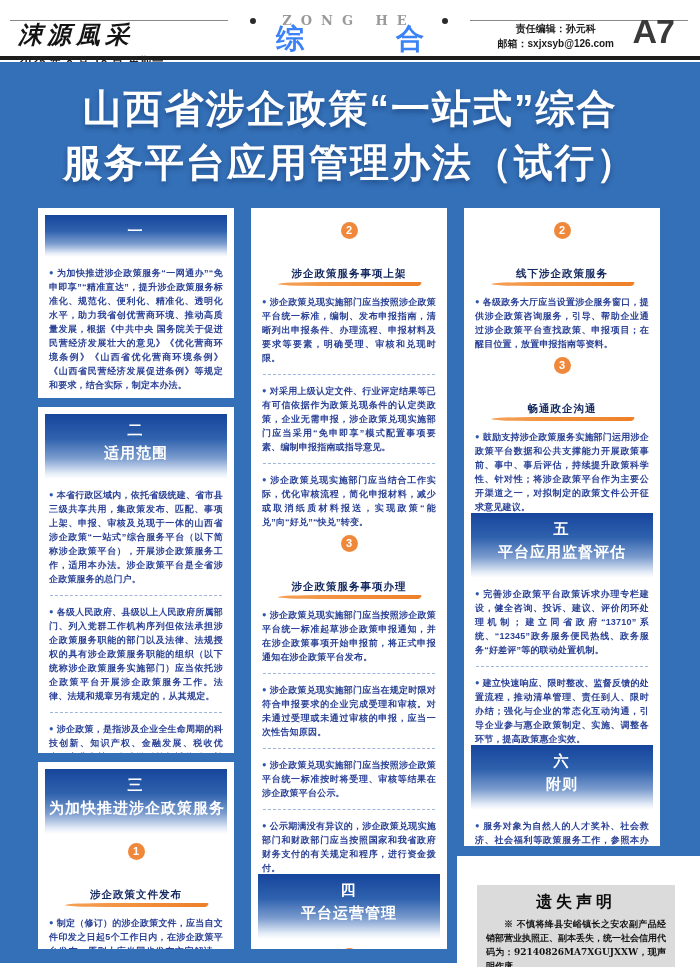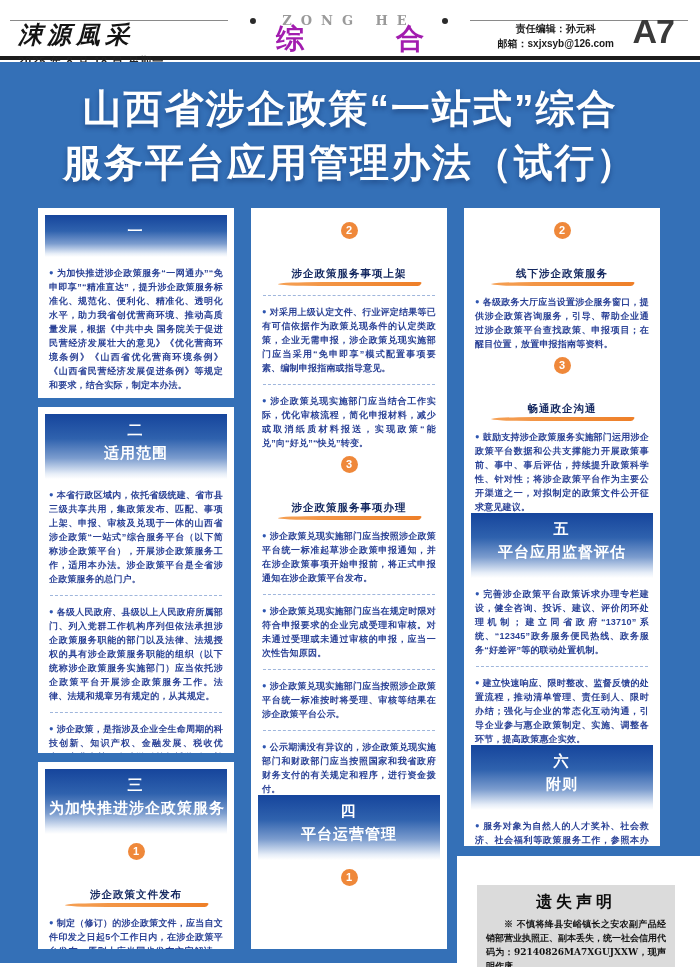--- a/index.html
+++ b/index.html
@@ -10,21 +10,21 @@
     font-family:"Liberation Sans", sans-serif;
     overflow:hidden;
   }
 
   
   .page-header{ position:absolute; top:0; left:0; width:700px; height:60px; background:#fff; border-bottom:4px solid #1c1c1c; }
   .kicker{ position:absolute; top:13px; left:10px; right:12px; display:flex; align-items:center; gap:22px; }
   .kicker .rule{ flex:1; height:1.5px; background:#8a8a8a; }
   .kicker .dot{ width:6px; height:6px; border-radius:50%; background:#2a2a2a; }
   .kicker .pinyin{ font-family:"DejaVu Serif", serif; color:#9a9a9a; font-size:13px; letter-spacing:9px; font-weight:600; padding:0 4px; white-space:nowrap; }
-  .section-name{ position:absolute; top:20px; left:0; right:0; text-align:center; font-size:28px; font-weight:900; color:#a21caf; letter-spacing:42px; padding-left:42px; white-space:nowrap; }
+  .section-name{ position:absolute; top:20px; left:0; right:0; text-align:center; font-size:28px; font-weight:900; color:#3b82f6; letter-spacing:42px; padding-left:42px; white-space:nowrap; }
   .masthead{ position:absolute; left:18px; top:19px; }
   .masthead-name{ font-family:"DejaVu Serif", serif; font-style:italic; font-weight:900; font-size:24px; color:#141414; letter-spacing:5px; white-space:nowrap; }
   .masthead-date{ margin-top:3px; font-size:11px; font-weight:bold; color:#222; letter-spacing:1px; white-space:nowrap; }
   .editor-box{ position:absolute; right:86px; top:21px; text-align:center; font-size:10px; font-weight:bold; color:#1a1a1a; line-height:15px; white-space:nowrap; }
   .page-no{ position:absolute; right:26px; top:12px; font-size:34px; font-weight:900; color:#3a3a3a; letter-spacing:-1px;text-align:right; }
 
   
   .panel{ position:absolute; top:62px; left:0; width:700px; height:901px; background:#3470b7; }
   .headline{ position:absolute; top:20px; left:0; right:0; text-align:center; color:#fff; font-weight:900; font-size:39px; line-height:54px; letter-spacing:2px; text-shadow:0 3px 5px rgba(8,30,80,.4); white-space:nowrap; }
 
@@ -108,20 +108,21 @@
             <div class="sec-num">三</div>
             <div class="sec-title">为加快推进涉企政策服务</div>
           </div>
           <div class="sub-wrap"><div class="badge">1</div><br><div class="sub-title">涉企政策文件发布</div><div class="sub-underline"></div></div>
           <p class="para">制定（修订）的涉企政策文件，应当自文件印发之日起5个工作日内，在涉企政策平台发布。原则上应当同步发布文字解读，鼓励同步发布图文和音视频解读。</p>
         </div>
       </div>
     <div class="col">
         <div class="card grow">
           <div class="sub-wrap"><div class="badge">2</div><br><div class="sub-title">涉企政策服务事项上架</div><div class="sub-underline"></div></div>
+          <p class="para">涉企政策兑现实施部门应当按照涉企政策平台统一标准，编制、发布申报指南，清晰列出申报条件、办理流程、申报材料及要求等要素，明确受理、审核和兑现时限。</p>
           <div class="dashsep"></div>
           <p class="para">对采用上级认定文件、行业评定结果等已有可信依据作为政策兑现条件的认定类政策，企业无需申报，涉企政策兑现实施部门应当采用“免申即享”模式配置事项要素、编制申报指南或指导意见。</p>
           <div class="dashsep"></div>
           <p class="para">涉企政策兑现实施部门应当结合工作实际，优化审核流程，简化申报材料，减少或取消纸质材料报送，实现政策“能兑”向“好兑”“快兑”转变。</p>
           <div class="sub-wrap"><div class="badge">3</div><br><div class="sub-title">涉企政策服务事项办理</div><div class="sub-underline"></div></div>
           <p class="para">涉企政策兑现实施部门应当按照涉企政策平台统一标准起草涉企政策申报通知，并在涉企政策事项开始申报前，将正式申报通知在涉企政策平台发布。</p>
           <div class="dashsep"></div>
           <p class="para">涉企政策兑现实施部门应当在规定时限对符合申报要求的企业完成受理和审核。对未通过受理或未通过审核的申报，应当一次性告知原因。</p>
           <div class="dashsep"></div>
           <p class="para">涉企政策兑现实施部门应当按照涉企政策平台统一标准按时将受理、审核等结果在涉企政策平台公示。</p>

